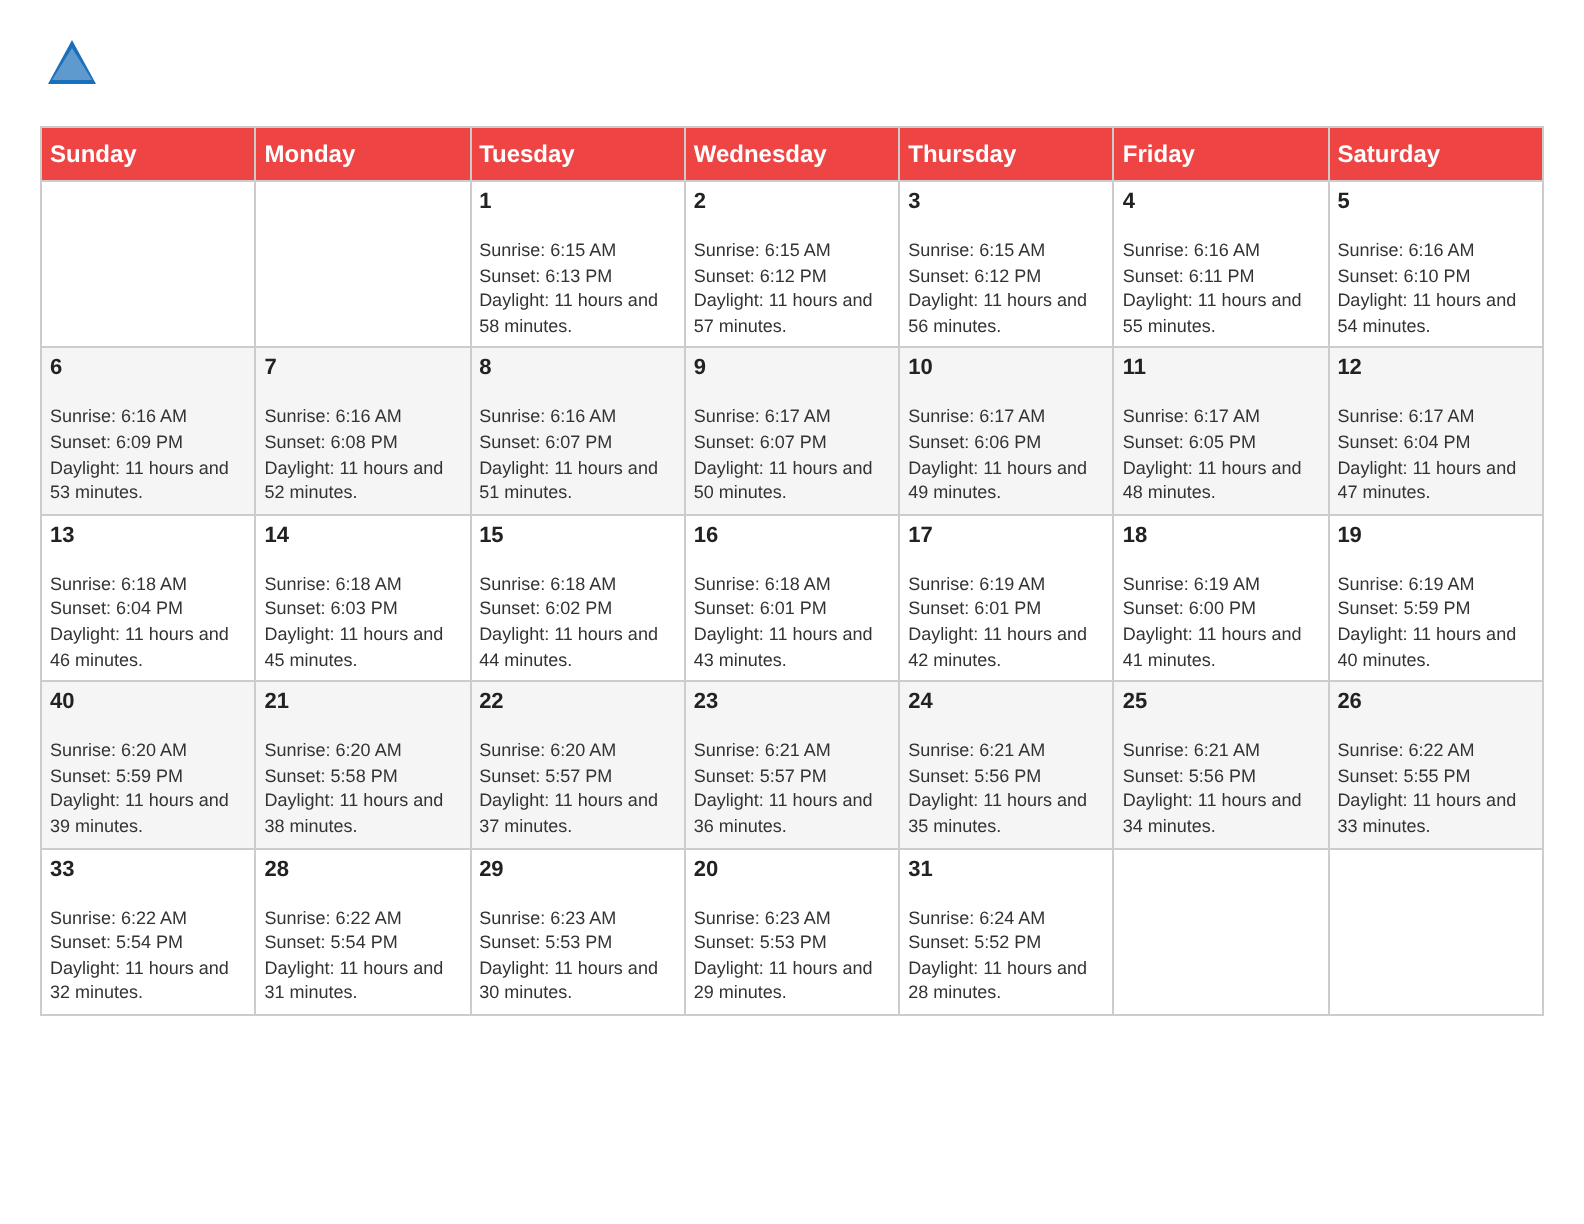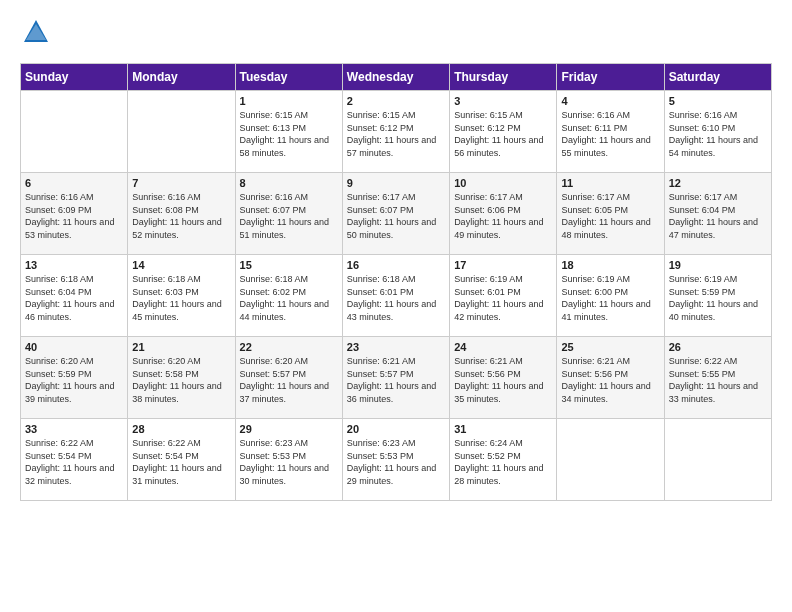--- a/index.html
+++ b/index.html
@@ -52,21 +52,21 @@
       font-size: 15px;
       color: #444;
       margin-top: 2px;
     }
     table {
       width: 100%;
       border-collapse: collapse;
       table-layout: fixed;
     }
     thead tr th {
-      background-color: #4c1d95;
+      background-color: #ef4444;
       color: #fff;
       font-size: 12px;
       font-weight: bold;
       padding: 6px 4px;
       text-align: left;
       border: 1px solid #ccc;
     }
     tbody tr td {
       border: 1px solid #ccc;
       vertical-align: top;
@@ -82,20 +82,21 @@
     .day-number {
       font-weight: bold;
       font-size: 11px;
       display: block;
       margin-bottom: 2px;
     }
     .day-info {
       font-size: 9px;
       line-height: 1.4;
       color: #333;
+      margin-top: 12px;
     }
     .empty-cell {
       background: #fff !important;
     }
   </style>
 </head>
 <body>
 
 <div class="container">
   <div class="header">

